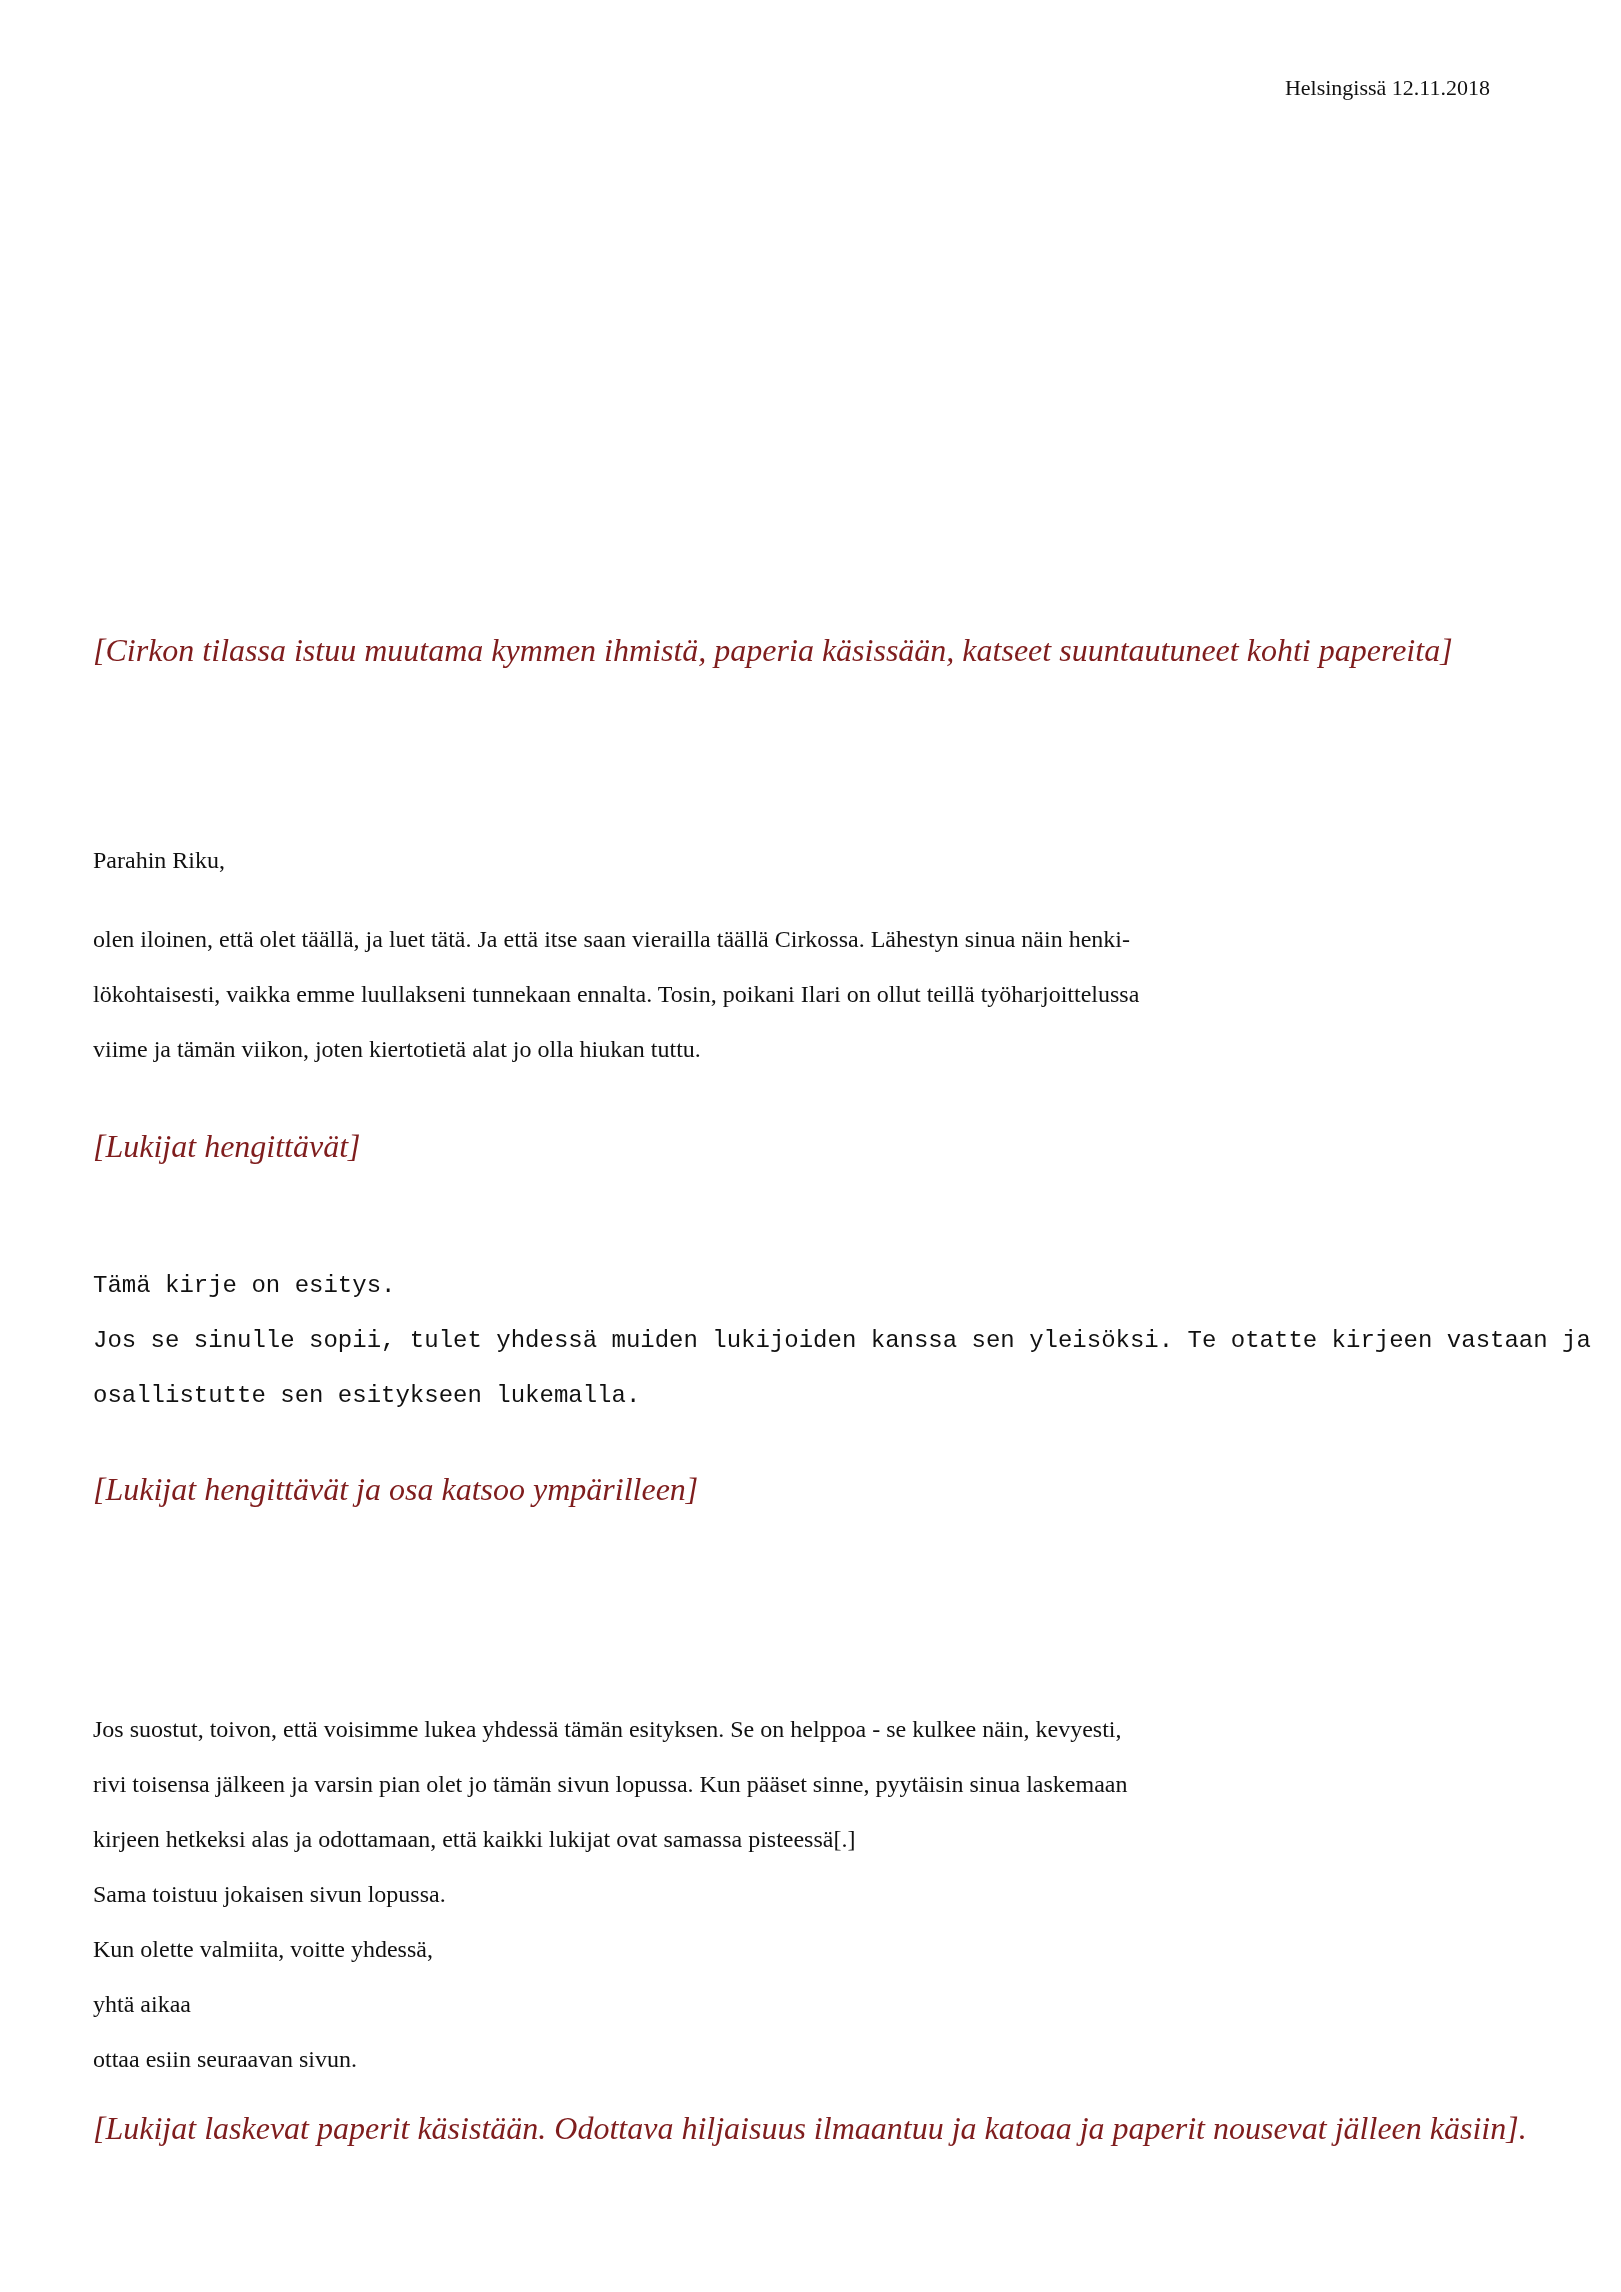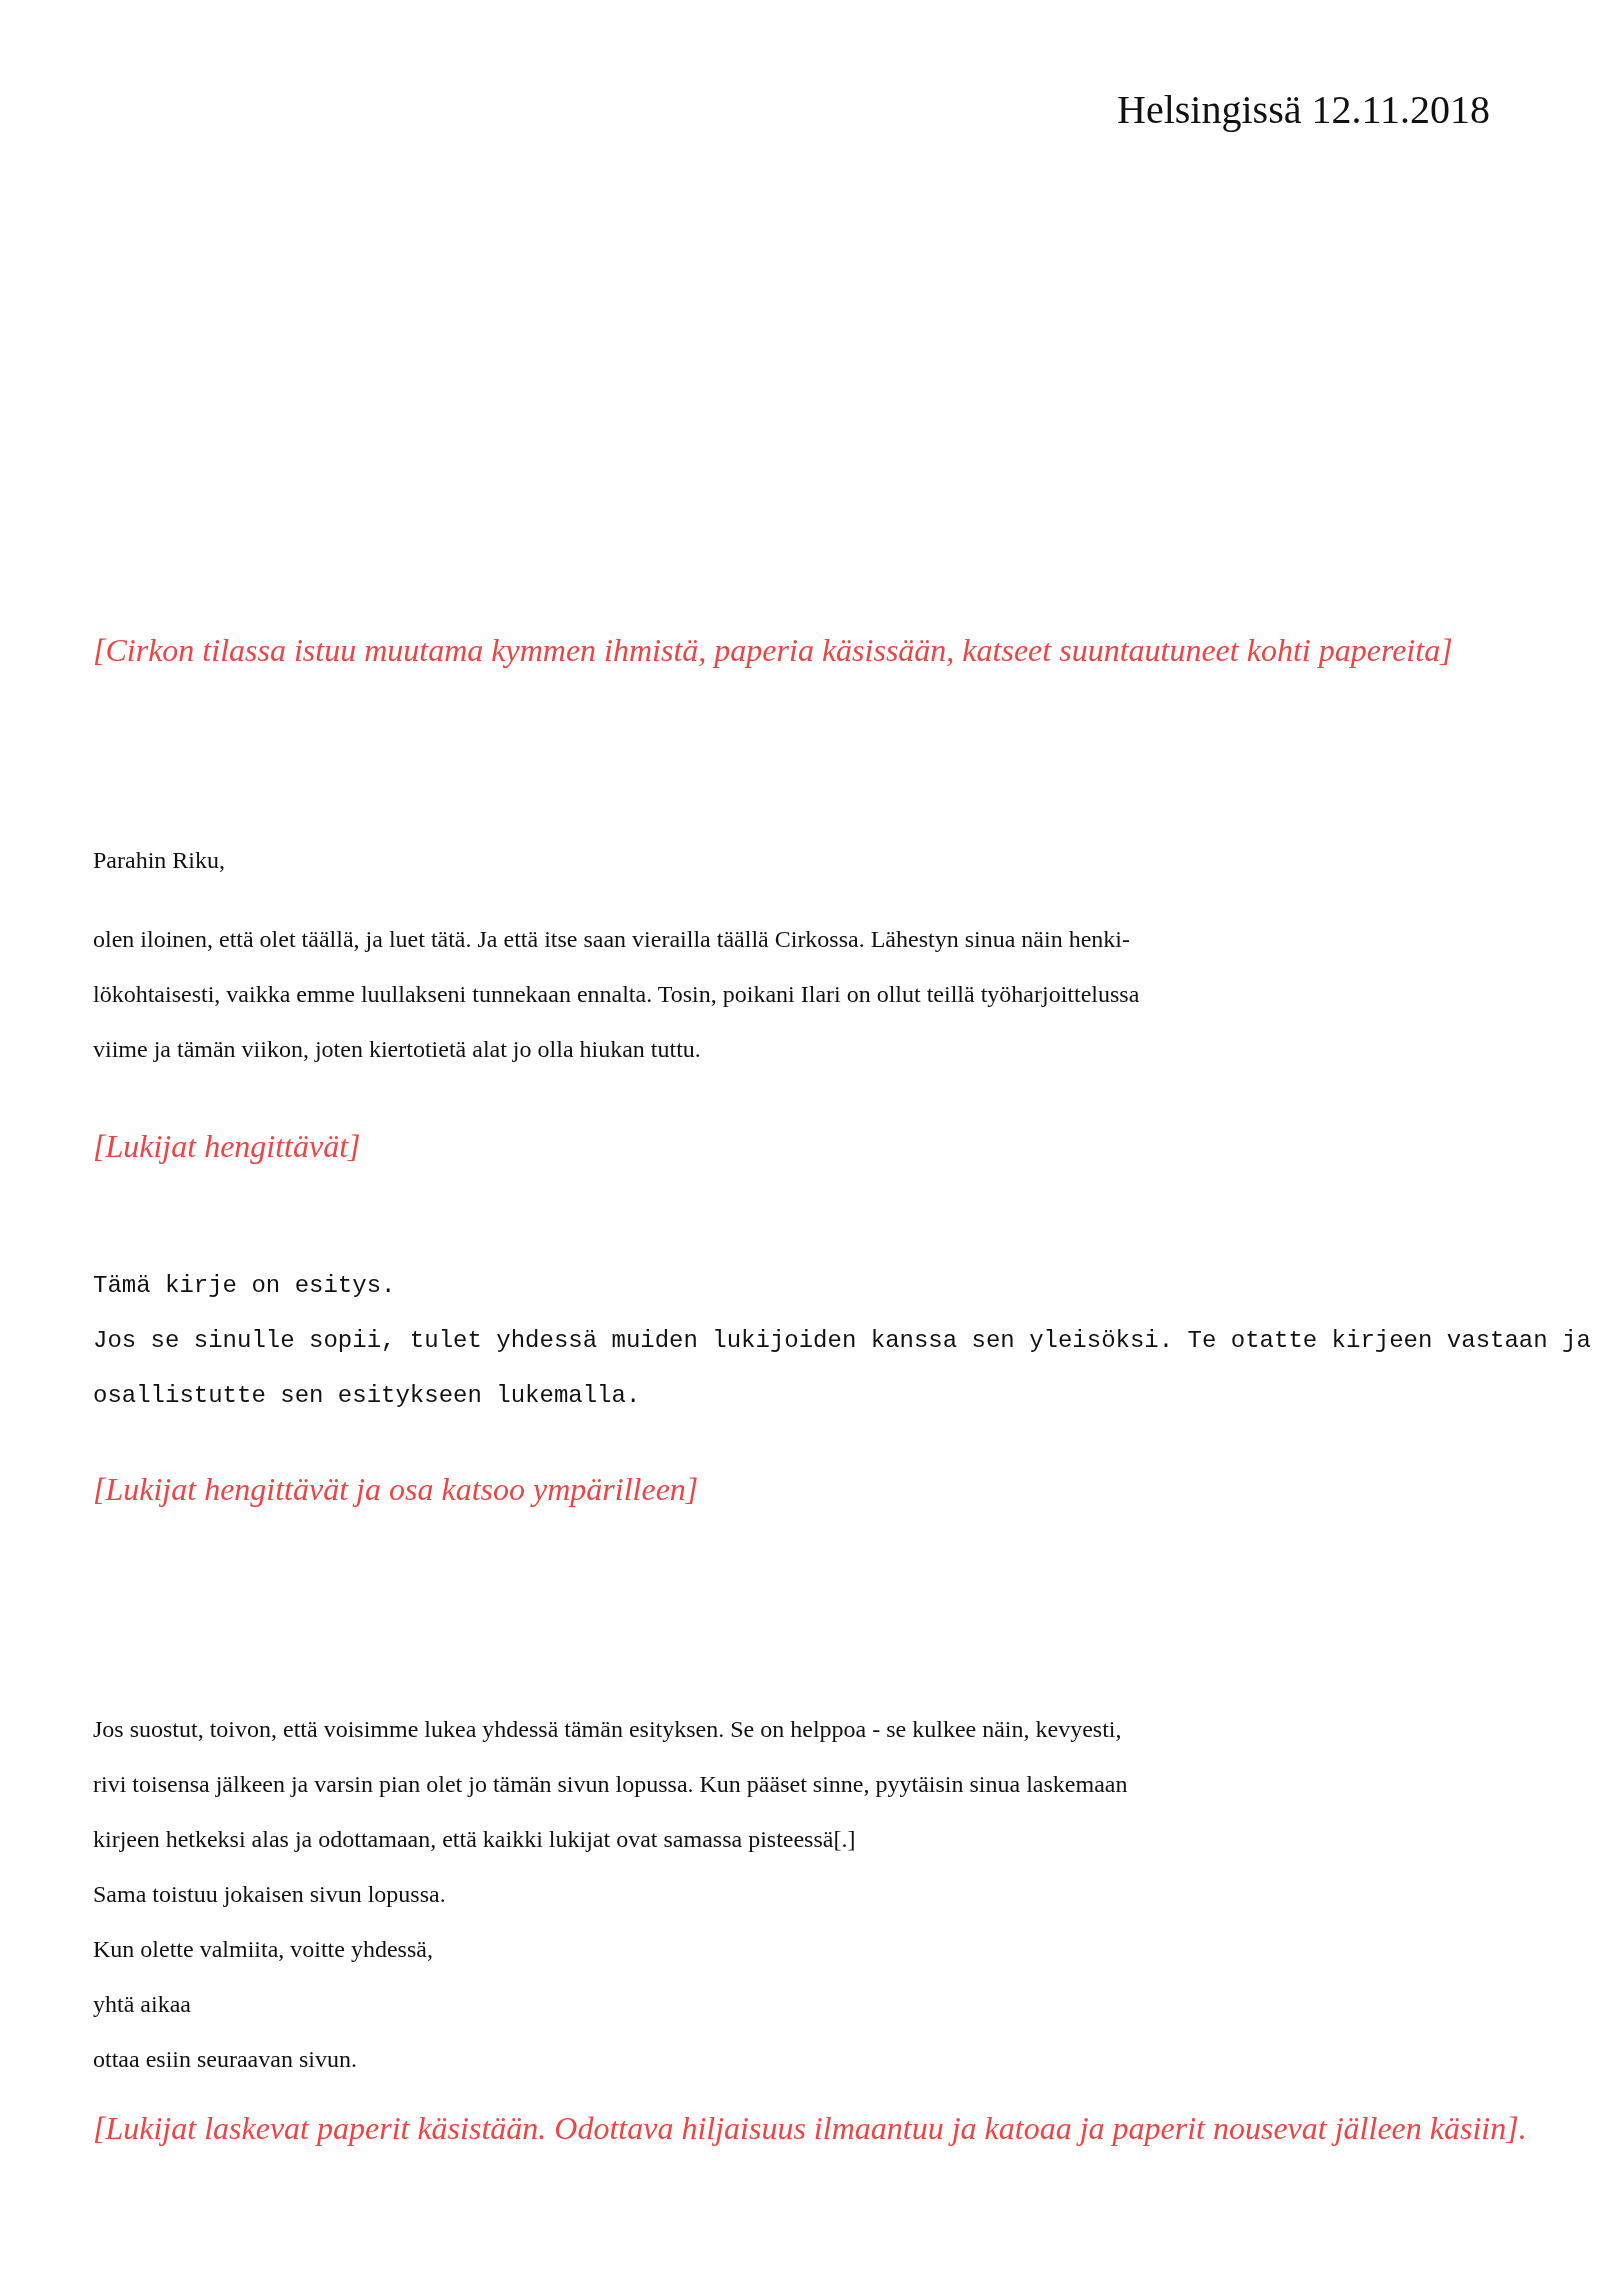--- a/index.html
+++ b/index.html
@@ -11,39 +11,39 @@
     position: relative;
     width: 1621px;
     height: 2293px;
     background: #ffffff;
     font-family: "Liberation Serif", "DejaVu Serif", serif;
     color: #111111;
     overflow: hidden;
   }
   .abs { position: absolute; }
   .date-line {
-    top: 86px;
+    top: 75px;
     right: 131px;
-    font-size: 40px;
+    font-size: 22px;
     white-space: nowrap;
   }
   .body-text {
     left: 93px;
     right: 93px;
     font-size: 24px;
     line-height: 55px;
     white-space: nowrap;
   }
   .stage-direction {
     left: 93px;
     right: 59px;
     font-size: 32px;
     line-height: 43px;
     font-style: italic;
-    color: #ef4444;
+    color: #7f1d1d;
     white-space: nowrap;
   }
   .para div { white-space: nowrap; }
 </style>
 </head>
 <body>
 
 <div class="page">
 
   <div class="abs date-line">Helsingissä 12.11.2018</div>

